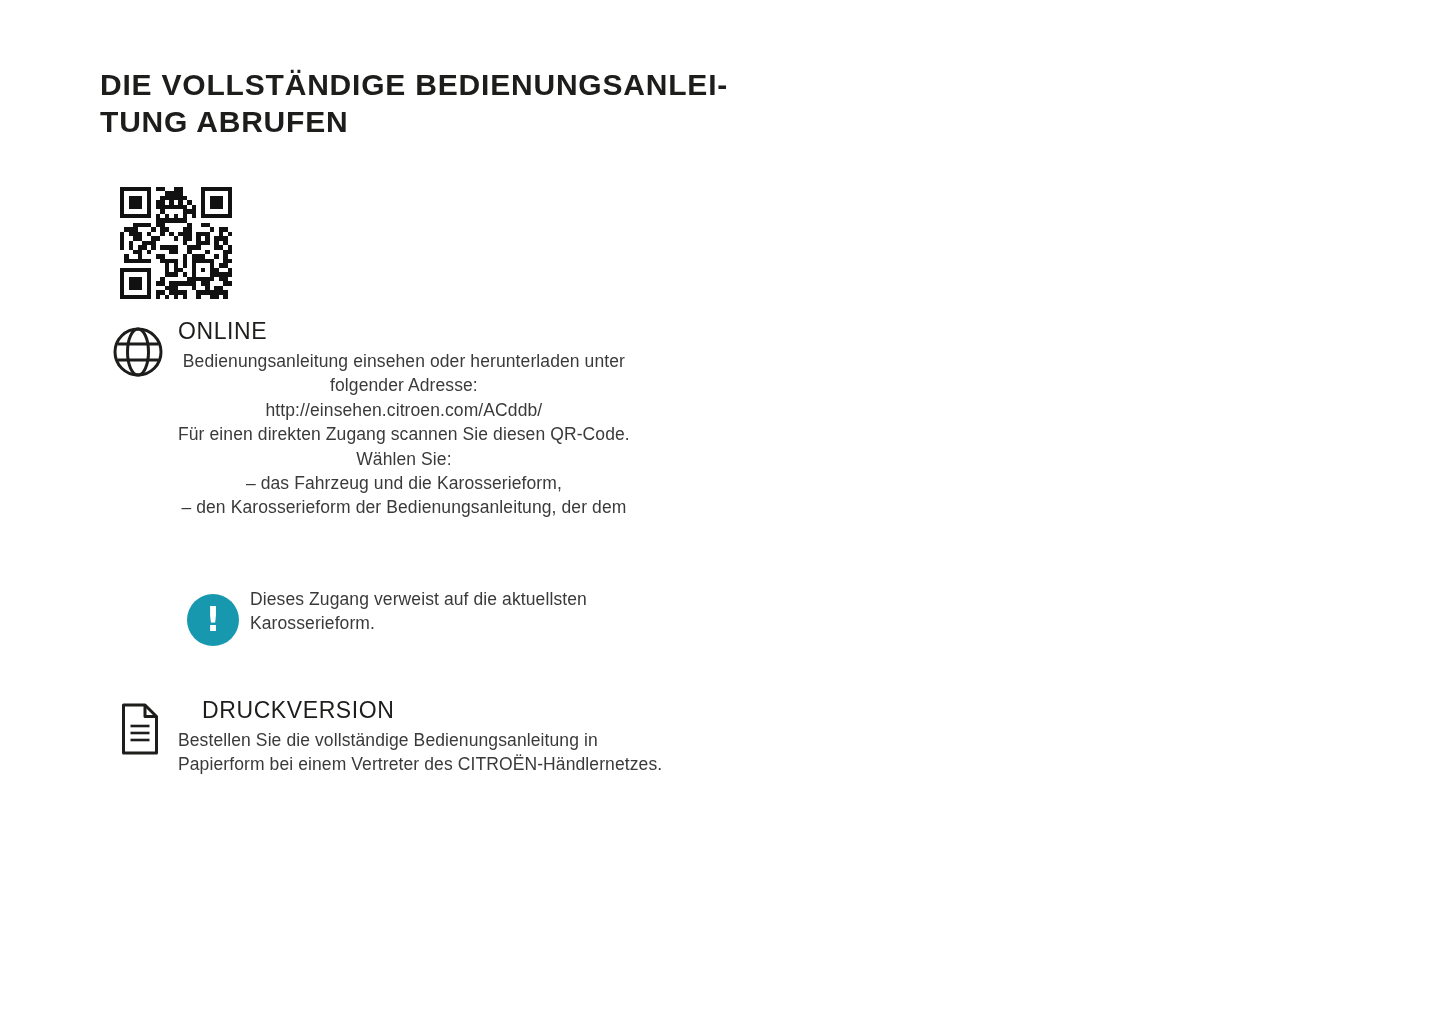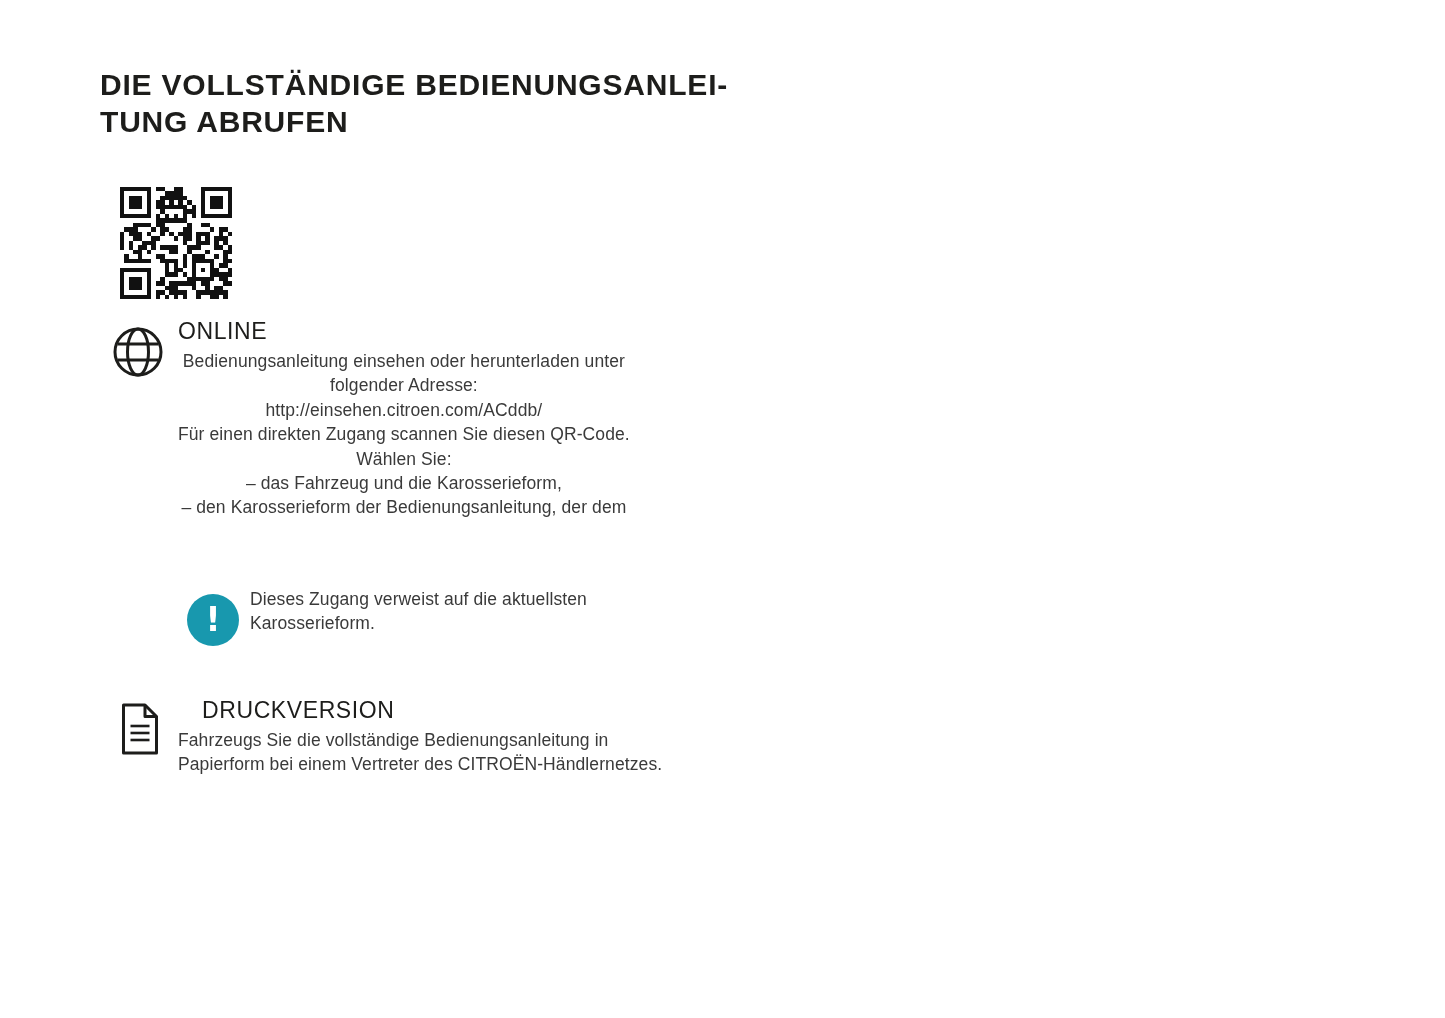--- a/index.html
+++ b/index.html
@@ -323,17 +323,17 @@
       <path d="M27 2 V13.5 H38.5"></path>
       <line x1="12.5" y1="23" x2="31.5" y2="23" stroke-width="2.6"></line>
       <line x1="12.5" y1="30" x2="31.5" y2="30" stroke-width="2.6"></line>
       <line x1="12.5" y1="37" x2="31.5" y2="37" stroke-width="2.6"></line>
     </svg>
   </div>
 
   <h2 class="section-heading print-heading">DRUCKVERSION</h2>
 
   <div class="body-text print-body">
-    <div>Fahrzeugs Sie die vollständige Bedienungsanleitung in</div>
+    <div>Bestellen Sie die vollständige Bedienungsanleitung in</div>
     <div>Papierform bei einem Vertreter des CITROËN-Händlernetzes.</div>
   </div>
 
 </div>
 
 </body></html>

